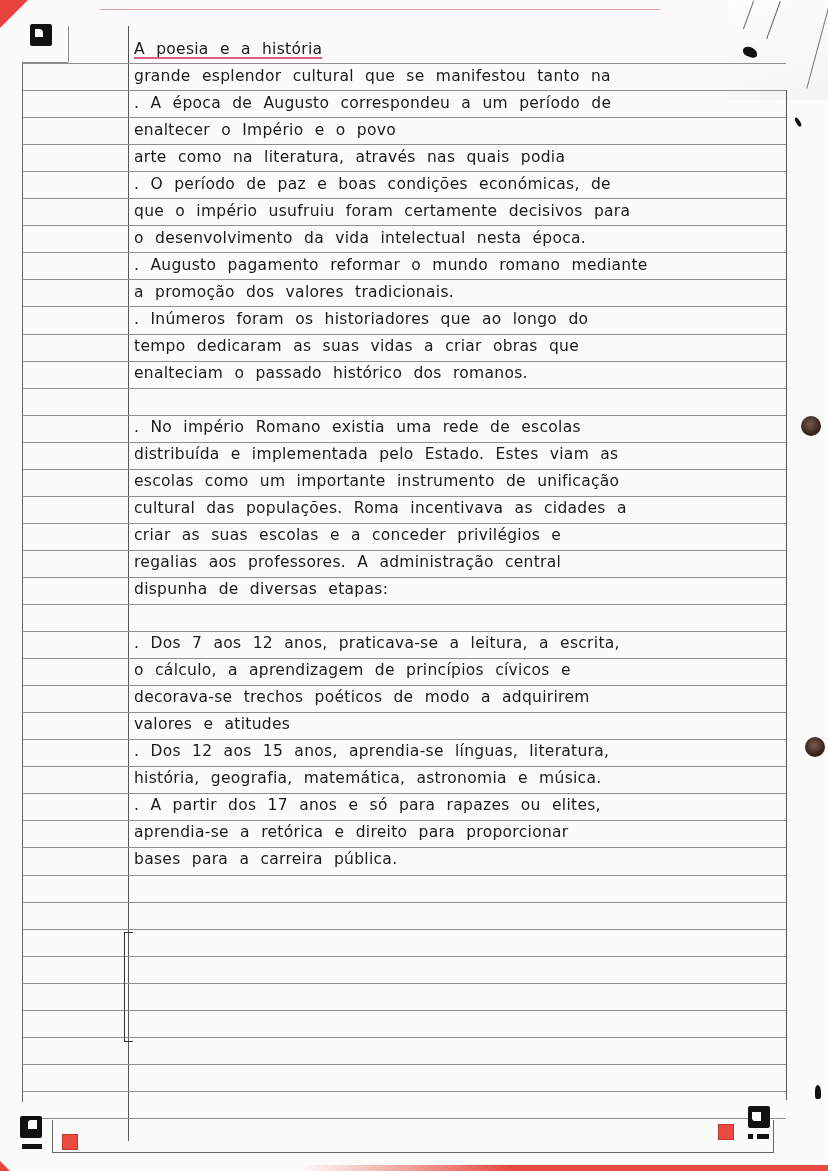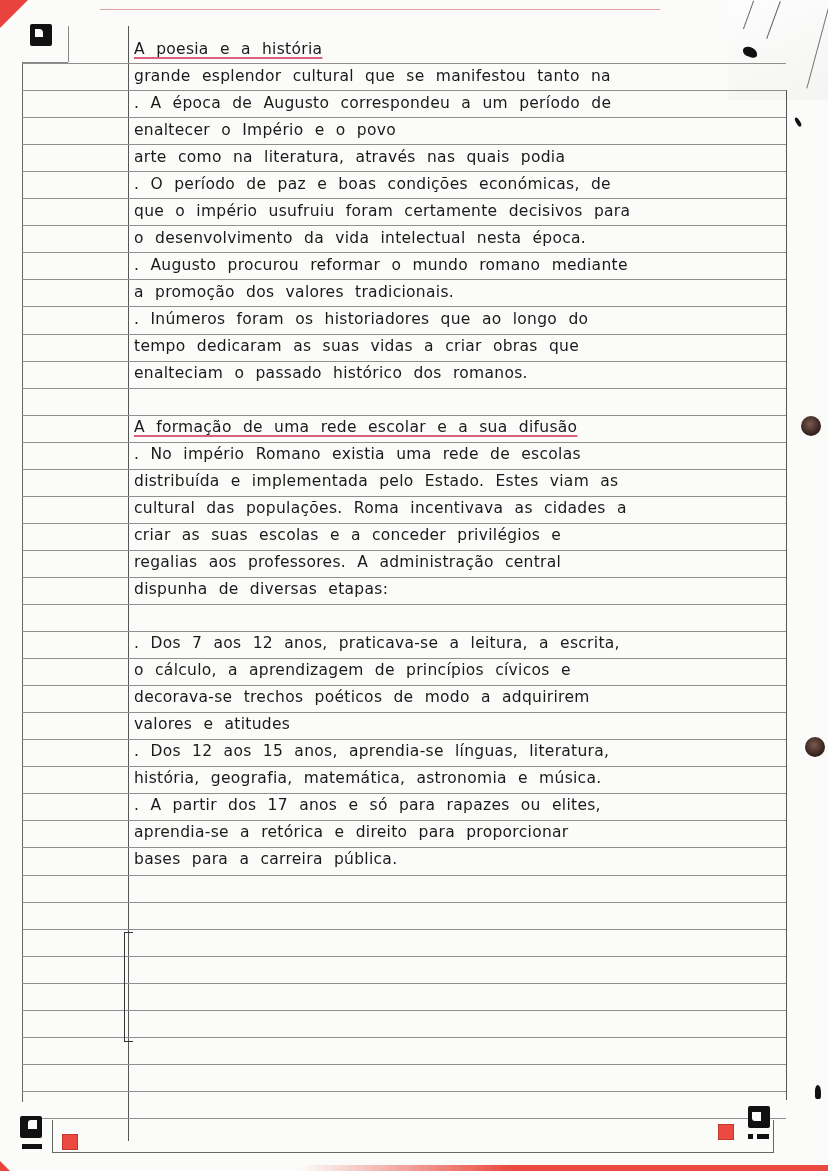--- a/index.html
+++ b/index.html
@@ -186,29 +186,29 @@
 
 <div class="content">
   <div class="line title">A poesia e a história</div>
   <div class="line">grande esplendor cultural que se manifestou tanto na</div>
   <div class="line">. A época de Augusto correspondeu a um período de</div>
   <div class="line">enaltecer o Império e o povo</div>
   <div class="line">arte como na literatura, através nas quais podia</div>
   <div class="line">. O período de paz e boas condições económicas, de</div>
   <div class="line">que o império usufruiu foram certamente decisivos para</div>
   <div class="line">o desenvolvimento da vida intelectual nesta época.</div>
-  <div class="line">. Augusto procurou reformar o mundo romano mediante</div>
+  <div class="line">. Augusto pagamento reformar o mundo romano mediante</div>
   <div class="line">a promoção dos valores tradicionais.</div>
   <div class="line">. Inúmeros foram os historiadores que ao longo do</div>
   <div class="line">tempo dedicaram as suas vidas a criar obras que</div>
   <div class="line">enalteciam o passado histórico dos romanos.</div>
   <div class="blank"></div>
-  <div class="line title">A formação de uma rede escolar e a sua difusão</div>
   <div class="line">. No império Romano existia uma rede de escolas</div>
   <div class="line">distribuída e implementada pelo Estado. Estes viam as</div>
+  <div class="line">escolas como um importante instrumento de unificação</div>
   <div class="line">cultural das populações. Roma incentivava as cidades a</div>
   <div class="line">criar as suas escolas e a conceder privilégios e</div>
   <div class="line">regalias aos professores. A administração central</div>
   <div class="line">dispunha de diversas etapas:</div>
   <div class="blank"></div>
   <div class="line">. Dos 7 aos 12 anos, praticava-se a leitura, a escrita,</div>
   <div class="line">o cálculo, a aprendizagem de princípios cívicos e</div>
   <div class="line">decorava-se trechos poéticos de modo a adquirirem</div>
   <div class="line">valores e atitudes</div>
   <div class="line">. Dos 12 aos 15 anos, aprendia-se línguas, literatura,</div>

